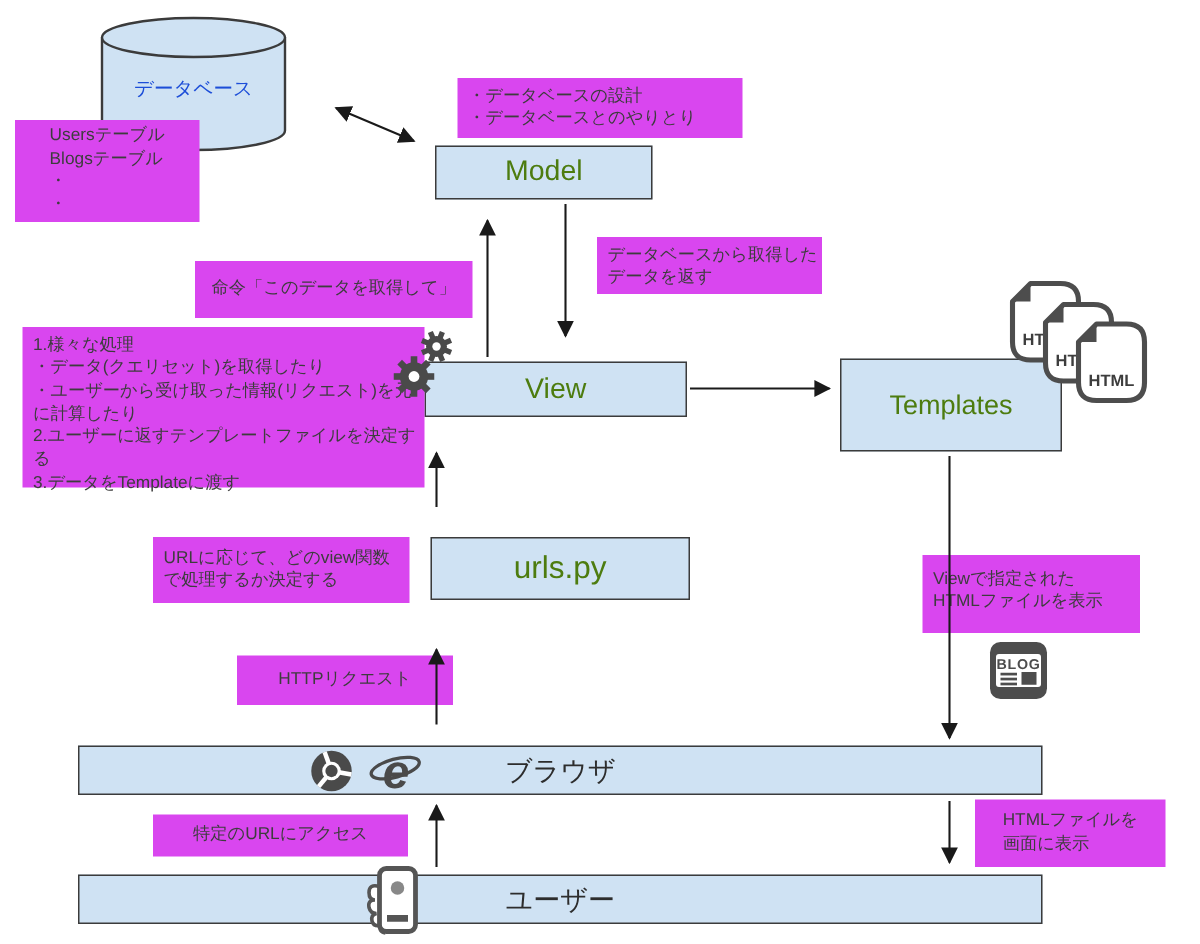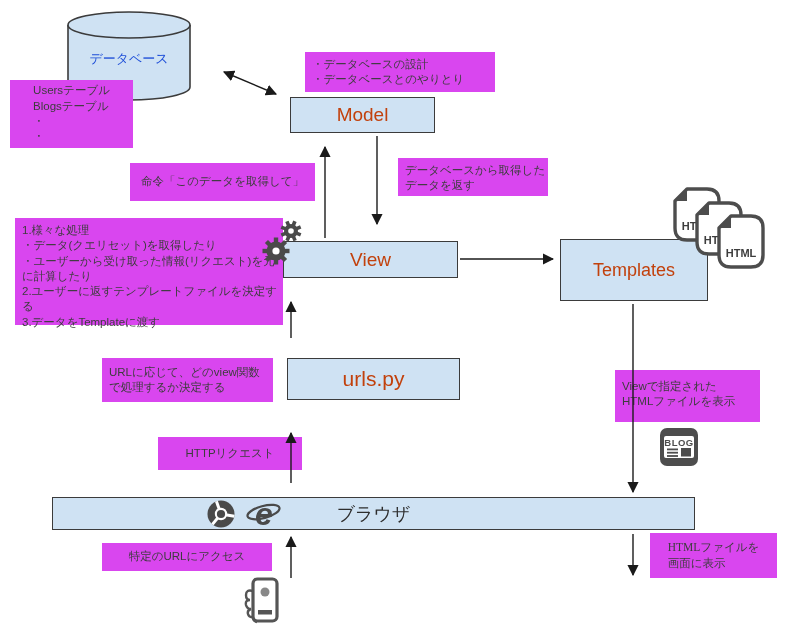--- a/index.html
+++ b/index.html
@@ -1,20 +1,20 @@
 <!DOCTYPE html>
 <html><head>
 <meta charset="utf-8">
 <style>
   html,body{margin:0;padding:0;background:#fff;}
   #stage{position:relative;width:800px;height:629px;background:#fff;overflow:hidden;
          font-family:"Liberation Sans",sans-serif;color:#333;}
   .node{position:absolute;background:#cfe2f3;border:1.6px solid #3b3b3b;
         display:flex;align-items:center;justify-content:center;
-        font-size:19px;color:#c2410c;z-index:1;box-sizing:border-box;}
+        font-size:19px;color:#4d7c0f;z-index:1;box-sizing:border-box;}
   .bar{position:absolute;background:#cfe2f3;border:1.6px solid #3b3b3b;
        display:flex;align-items:center;justify-content:center;
        font-size:18px;color:#2d2d2d;z-index:1;box-sizing:border-box;}
   .note{position:absolute;background:#d946ef;color:#3d3d3d;font-size:11.5px;
         line-height:1.33;white-space:pre;z-index:2;box-sizing:border-box;}
   .note.center{display:flex;align-items:center;justify-content:center;text-align:left;}
   .note.left{padding:5px 7px;}
   #cyl-svg{position:absolute;left:60px;top:5px;z-index:1;}
   #db-label{position:absolute;left:79px;top:50px;width:100px;text-align:center;
             font-size:13px;color:#1d4ed8;z-index:2;}
@@ -29,44 +29,45 @@
     <path d="M8,20 v62 a61,13 0 0 0 122,0 v-62" fill="#cfe2f3" stroke="#3b3b3b" stroke-width="1.6"></path>
     <ellipse cx="69" cy="20" rx="61" ry="13" fill="#cfe2f3" stroke="#3b3b3b" stroke-width="1.6"></ellipse>
   </svg>
   <div id="db-label">データベース</div>
 
   <div class="node" style="left:290px;top:97px;width:145px;height:36px;">Model</div>
   <div class="node" style="left:283px;top:241px;width:175px;height:37px;">View</div>
   <div class="node" style="left:560px;top:239px;width:148px;height:62px;font-size:18px;">Templates</div>
   <div class="node" style="left:287px;top:358px;width:173px;height:42px;font-size:21px;">urls.py</div>
   <div class="bar" style="left:52px;top:497px;width:643px;height:33px;">ブラウザ</div>
+  <div class="bar" style="left:52px;top:583px;width:643px;height:33px;">ユーザー</div>
 
   <div class="note center" style="left:10px;top:80px;width:123px;height:68px;">Usersテーブル
 Blogsテーブル
 ・
 ・</div>
   <div class="note left" style="left:305px;top:52px;width:190px;height:40px;">・データベースの設計
 ・データベースとのやりとり</div>
-  <div class="note center" style="left:130px;top:163px;width:185px;height:38px;">命令「このデータを取得して」</div>
+  <div class="note center" style="left:130px;top:174px;width:185px;height:38px;">命令「このデータを取得して」</div>
   <div class="note left" style="left:398px;top:158px;width:150px;height:38px;">データベースから取得した
 データを返す</div>
   <div class="note left" style="left:15px;top:218px;width:268px;height:107px;">1.様々な処理
 ・データ(クエリセット)を取得したり
 ・ユーザーから受け取った情報(リクエスト)を元
 に計算したり
 2.ユーザーに返すテンプレートファイルを決定す
 る
 3.データをTemplateに渡す</div>
   <div class="note left" style="left:102px;top:358px;width:171px;height:44px;padding-top:7px;">URLに応じて、どのview関数
 で処理するか決定する</div>
   <div class="note center" style="left:158px;top:437px;width:144px;height:33px;">HTTPリクエスト</div>
   <div class="note left" style="left:615px;top:370px;width:145px;height:52px;padding-top:9px;">Viewで指定された
 HTMLファイルを表示</div>
   <div class="note center" style="left:102px;top:543px;width:170px;height:28px;">特定のURLにアクセス</div>
-  <div class="note center" style="left:650px;top:533px;width:127px;height:45px;font-family:Liberation Serif, serif;">HTMLファイルを
+  <div class="note center" style="left:650px;top:533px;width:127px;height:45px;">HTMLファイルを
 画面に表示</div>
 
   <svg id="overlay" width="800" height="629">
     <defs>
       <marker id="ah" viewBox="0 0 10 10" refX="9" refY="5" markerWidth="8" markerHeight="8" orient="auto-start-reverse">
         <path d="M0,0 L10,5 L0,10 Z" fill="#1a1a1a"></path>
       </marker>
     </defs>
     <g stroke="#1a1a1a" stroke-width="1.4" fill="none">
       <line x1="224" y1="72" x2="276" y2="94" marker-start="url(#ah)" marker-end="url(#ah)"></line>

